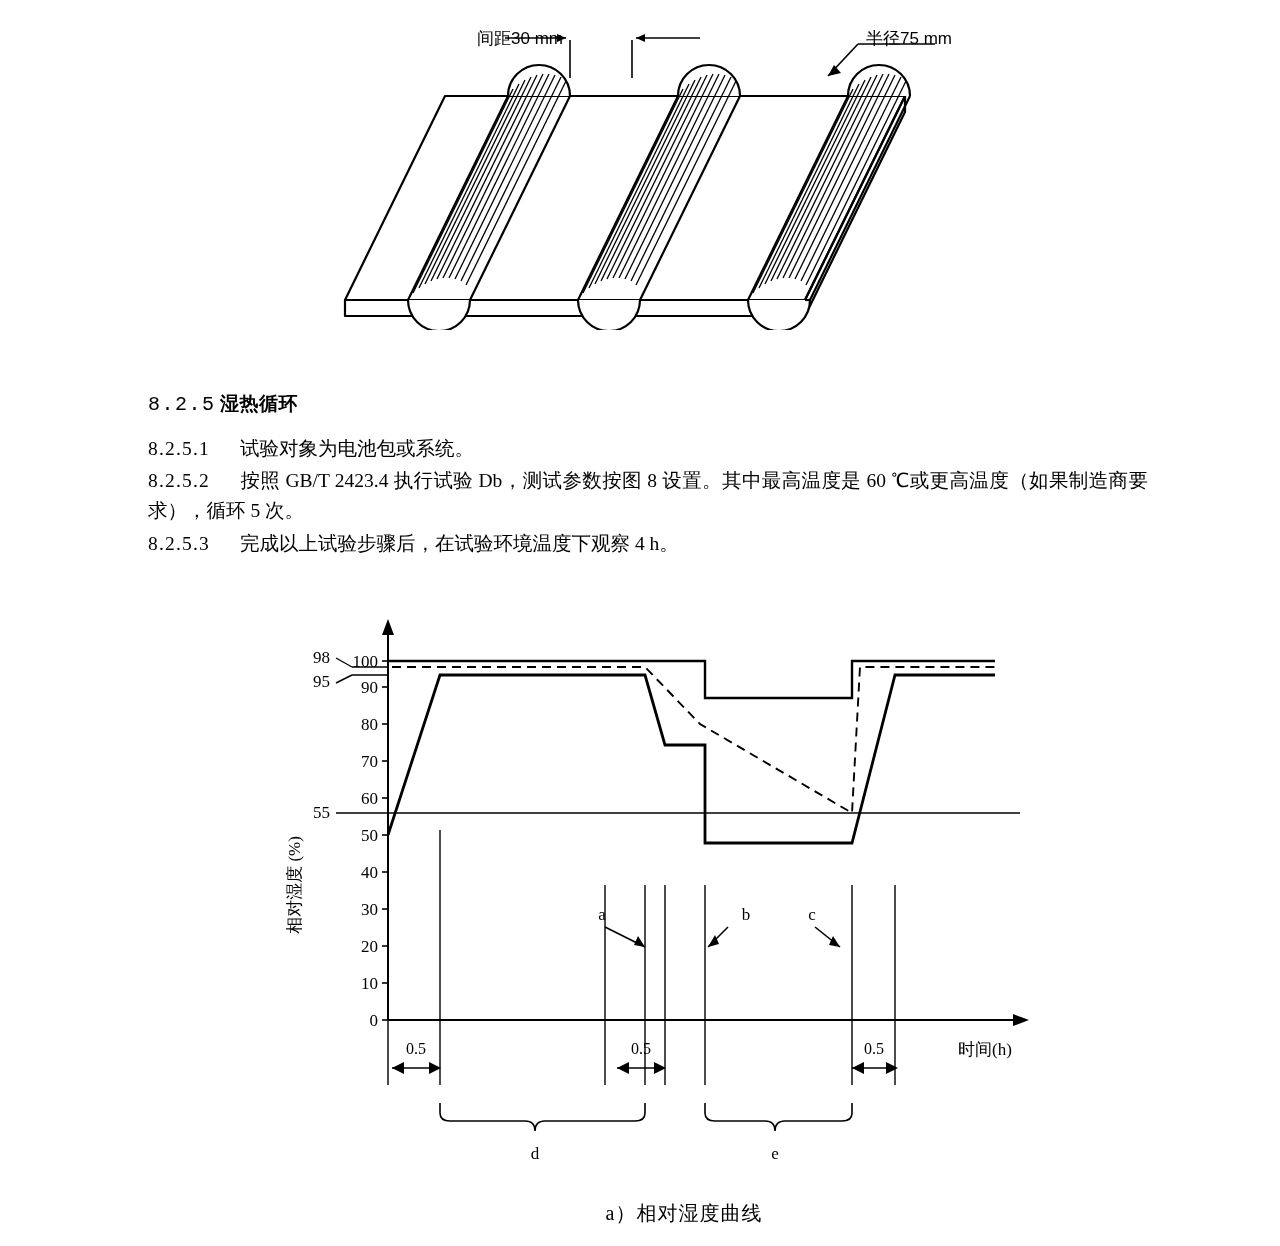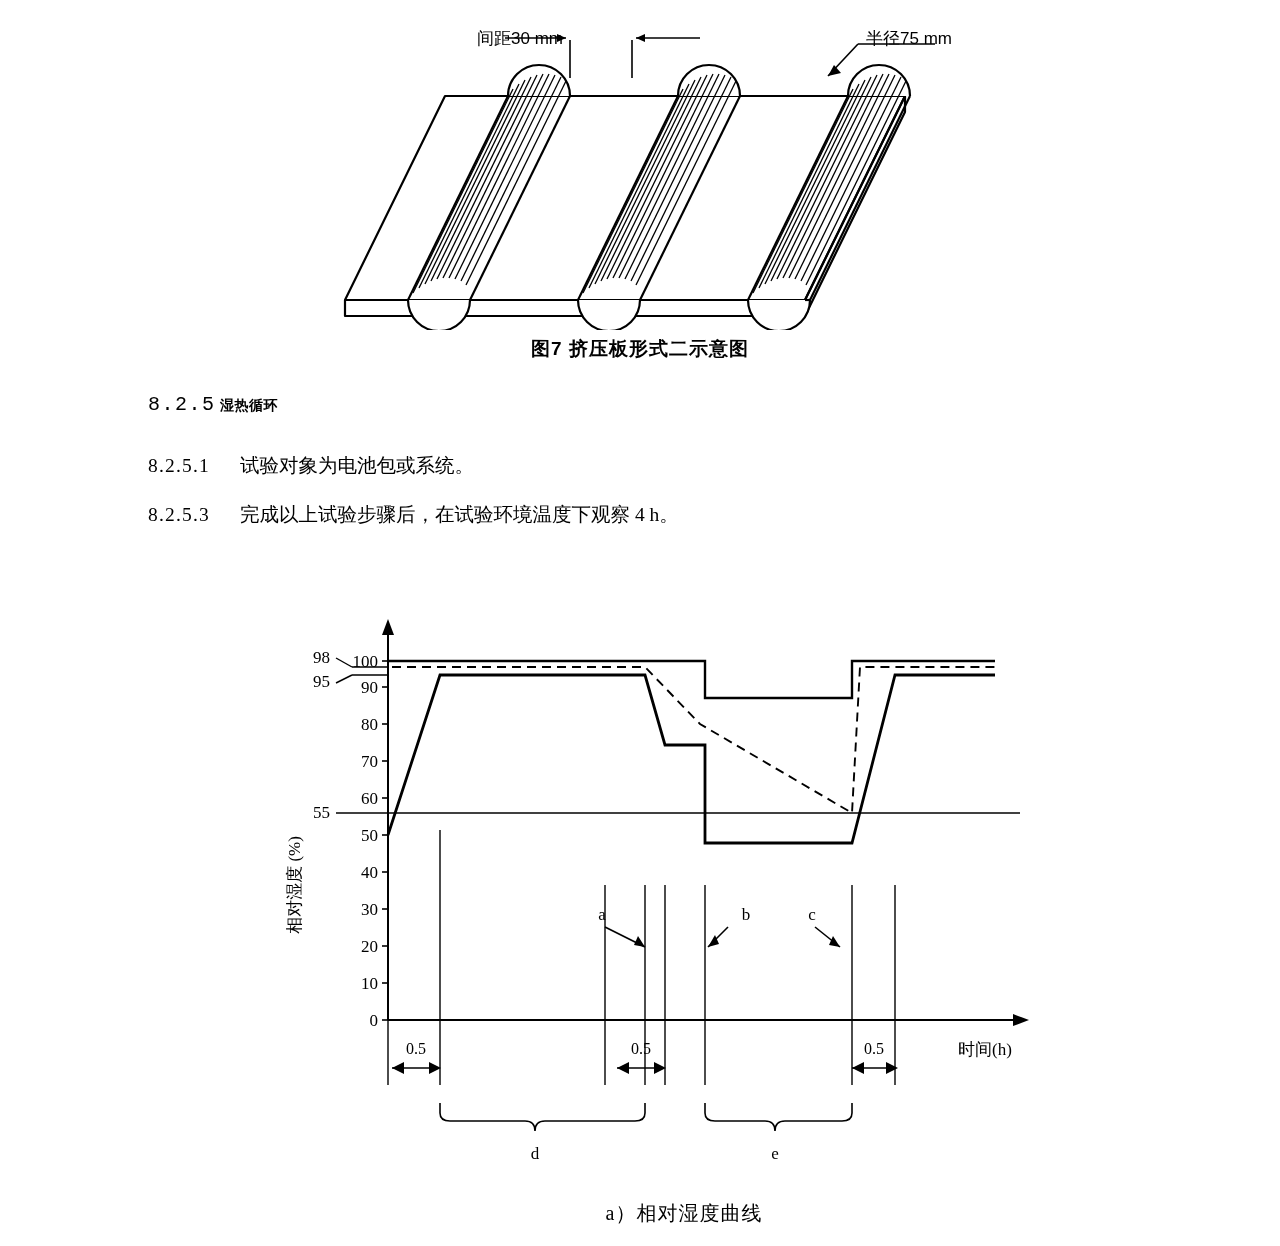--- a/index.html
+++ b/index.html
@@ -57,32 +57,31 @@
   }
   .clause-head .num {
     display: inline-block;
     min-width: 72px;
     letter-spacing: 1.5px;
     font-family: Liberation Mono, monospace;
   }
   .clause-head .title {
     font-family: "Liberation Sans", sans-serif;
     font-weight: bold;
-    font-size: 14px;
+    font-size: 19px;
   }
   .para {
     margin: 0 0 2px 0;
     text-align: justify;
     text-justify: inter-ideograph;
   }
   .para .num {
     display: inline-block;
     min-width: 92px;
     letter-spacing: 1.2px;
-    margin-top: 17px;
   }
   .para .txt {
     display: inline;
     margin-top: 24px;
   }
 
   
   #chart-wrap {
     position: absolute;
     left: 0;
@@ -205,29 +204,31 @@
           <path d="M828 76 l13 -3 l-7 -8 Z" fill="#000" stroke="none"></path>
           <path d="M858 44 L935 44"></path>
         </g>
       </g>
 
       <text class="lbl" x="563" y="44" text-anchor="end" style="font-family:'Liberation Sans',sans-serif;font-size:17px;">间距30 mm</text>
       <text class="lbl" x="866" y="44" text-anchor="start" style="font-family:'Liberation Sans',sans-serif;font-size:17px;">半径75 mm</text>
     </svg>
   </div>
 
-  <div id="fig7-caption">图7  挤压板形式二示意图</div>
 
   <div id="body-text">
     <div class="clause-head">
       <span class="num">8.2.5</span><span class="title">湿热循环</span>
     </div>
 
     <p class="para">
       <span class="num">8.2.5.1</span><span class="txt">试验对象为电池包或系统。</span>
+    </p>
+    <p class="para">
+      <span class="num">8.2.5.2</span><span class="txt">按照 GB/T 2423.4 执行试验 Db，测试参数按图 8 设置。其中最高温度是 60 ℃或更高温度（如果制造商要求），循环 5 次。</span>
     </p>
     <p class="para">
       <span class="num">8.2.5.3</span><span class="txt">完成以上试验步骤后，在试验环境温度下观察 4 h。</span>
     </p>
   </div>
 
   <div id="chart-wrap">
     <svg width="1280" height="600" viewBox="0 0 1280 600">
 
       <g stroke="#000" fill="none">

